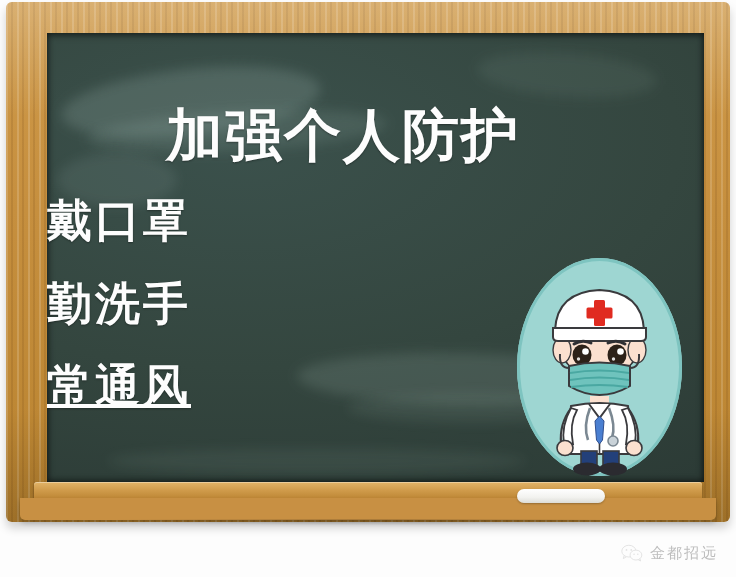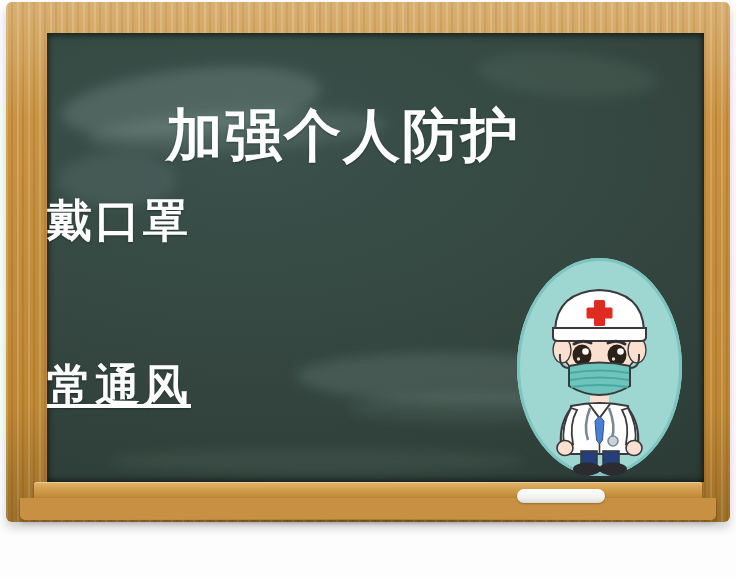--- a/index.html
+++ b/index.html
@@ -145,20 +145,21 @@
     <div class="smudge sm2"></div>
     <div class="smudge sm3"></div>
     <div class="smudge sm4"></div>
     <div class="smudge sm5"></div>
     <div class="smudge sm6"></div>
     <div class="smudge sm7"></div>
 
     <div class="text-wrap">
       <div class="headline">加强个人防护</div>
       <div class="line l1">戴口罩</div>
+      <div class="line l2">勤洗手</div>
       <div class="line l3">常通风</div>
     </div>
 
     <div class="mascot">
       <div class="oval"></div>
       <svg class="doc" viewBox="0 0 165 218">
 
         <ellipse cx="82.5" cy="78" rx="44" ry="42" fill="#2f2f33"></ellipse>
 
         <ellipse cx="82.5" cy="84" rx="38" ry="38" fill="#fbe0cf"></ellipse>
@@ -221,14 +222,27 @@
         <ellipse cx="96" cy="211" rx="14" ry="6.5" fill="#2b2b30"></ellipse>
       </svg>
     </div>
   </div>
 
   <div class="tray"></div>
   <div class="tray-lip"></div>
   <div class="chalk"></div>
   <div class="board-shadow"></div>
 
+  <div class="watermark">
+    <svg class="wm-icon" viewBox="0 0 28 24">
+      <ellipse cx="10" cy="9" rx="9" ry="7.5" fill="none" stroke="#9b9b9b" stroke-width="1.2"></ellipse>
+      <path d="M4 14.5 L3 18.5 L6.6 16.4" fill="none" stroke="#9b9b9b" stroke-width="1.2"></path>
+      <circle cx="7" cy="7.5" r="1.1" fill="#9b9b9b"></circle>
+      <circle cx="13" cy="7.5" r="1.1" fill="#9b9b9b"></circle>
+      <ellipse cx="19" cy="14" rx="7.5" ry="6.3" fill="#fdfdfd" stroke="#9b9b9b" stroke-width="1.2"></ellipse>
+      <path d="M24 18.4 L25 21.6 L21.9 20" fill="none" stroke="#9b9b9b" stroke-width="1.2"></path>
+      <circle cx="16.6" cy="12.8" r="0.95" fill="#9b9b9b"></circle>
+      <circle cx="21.4" cy="12.8" r="0.95" fill="#9b9b9b"></circle>
+    </svg>
+    <span class="wm-text">金都招远</span>
+  </div>
 
 </div>
 
 </body></html>

